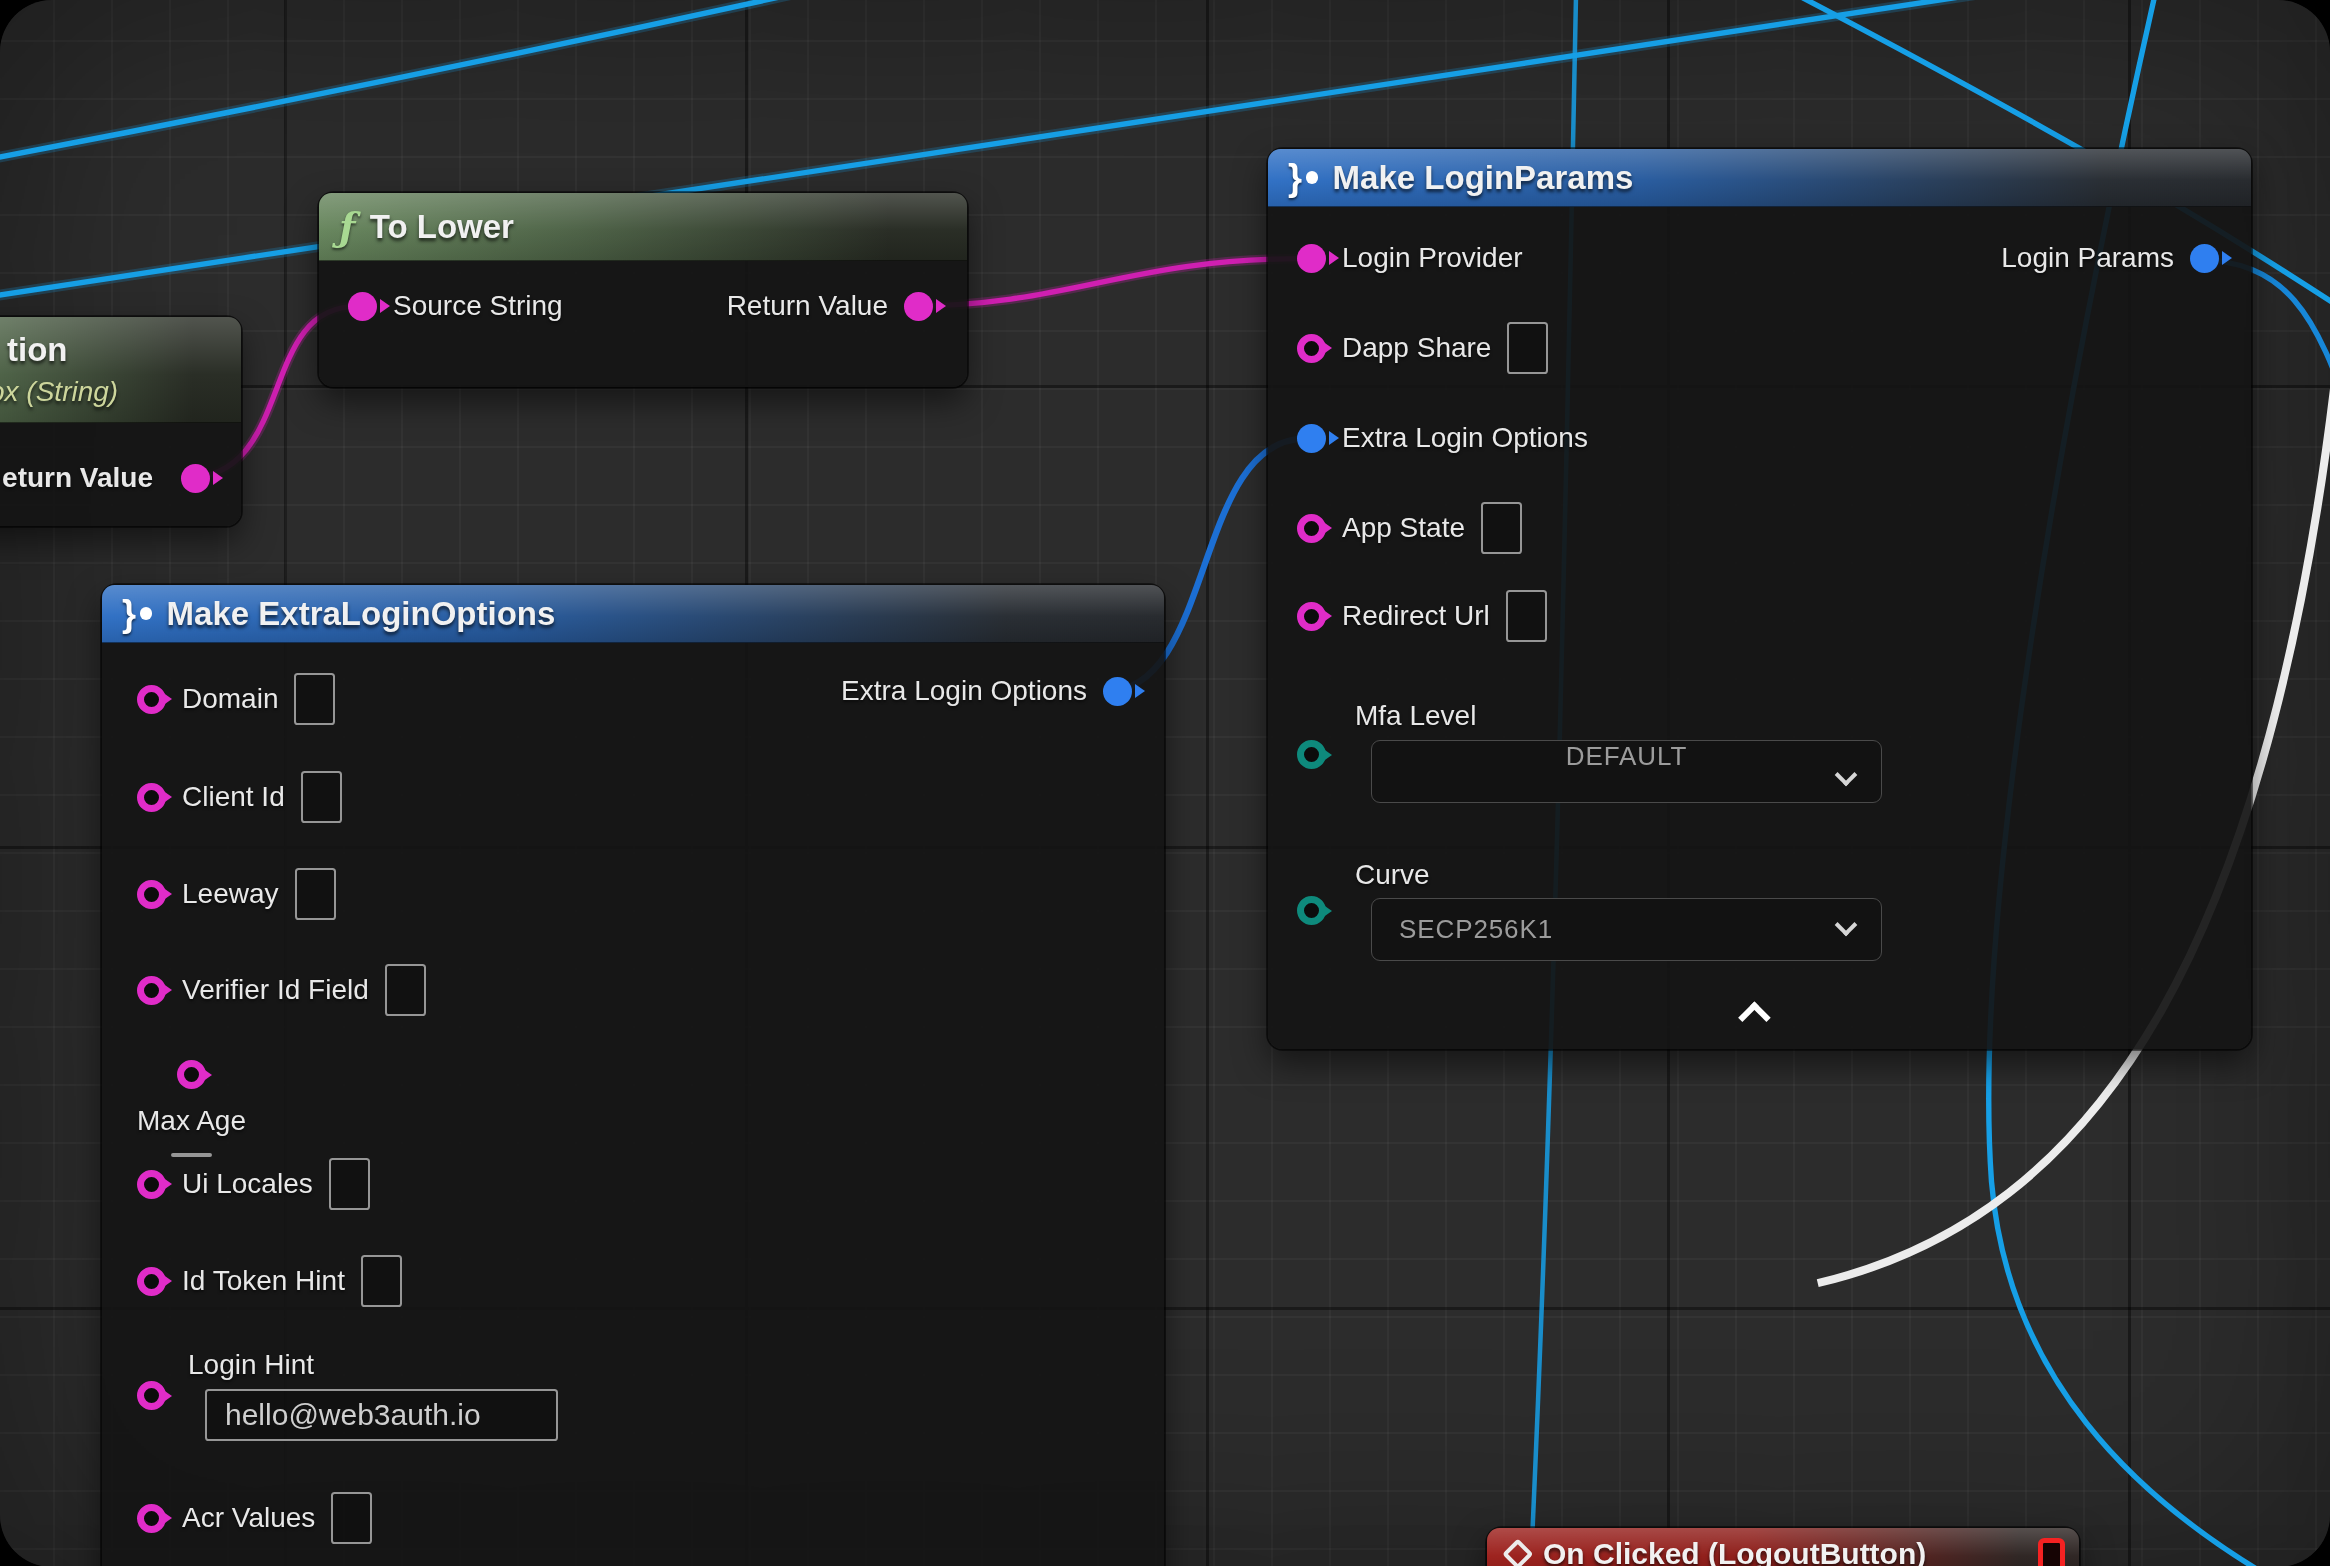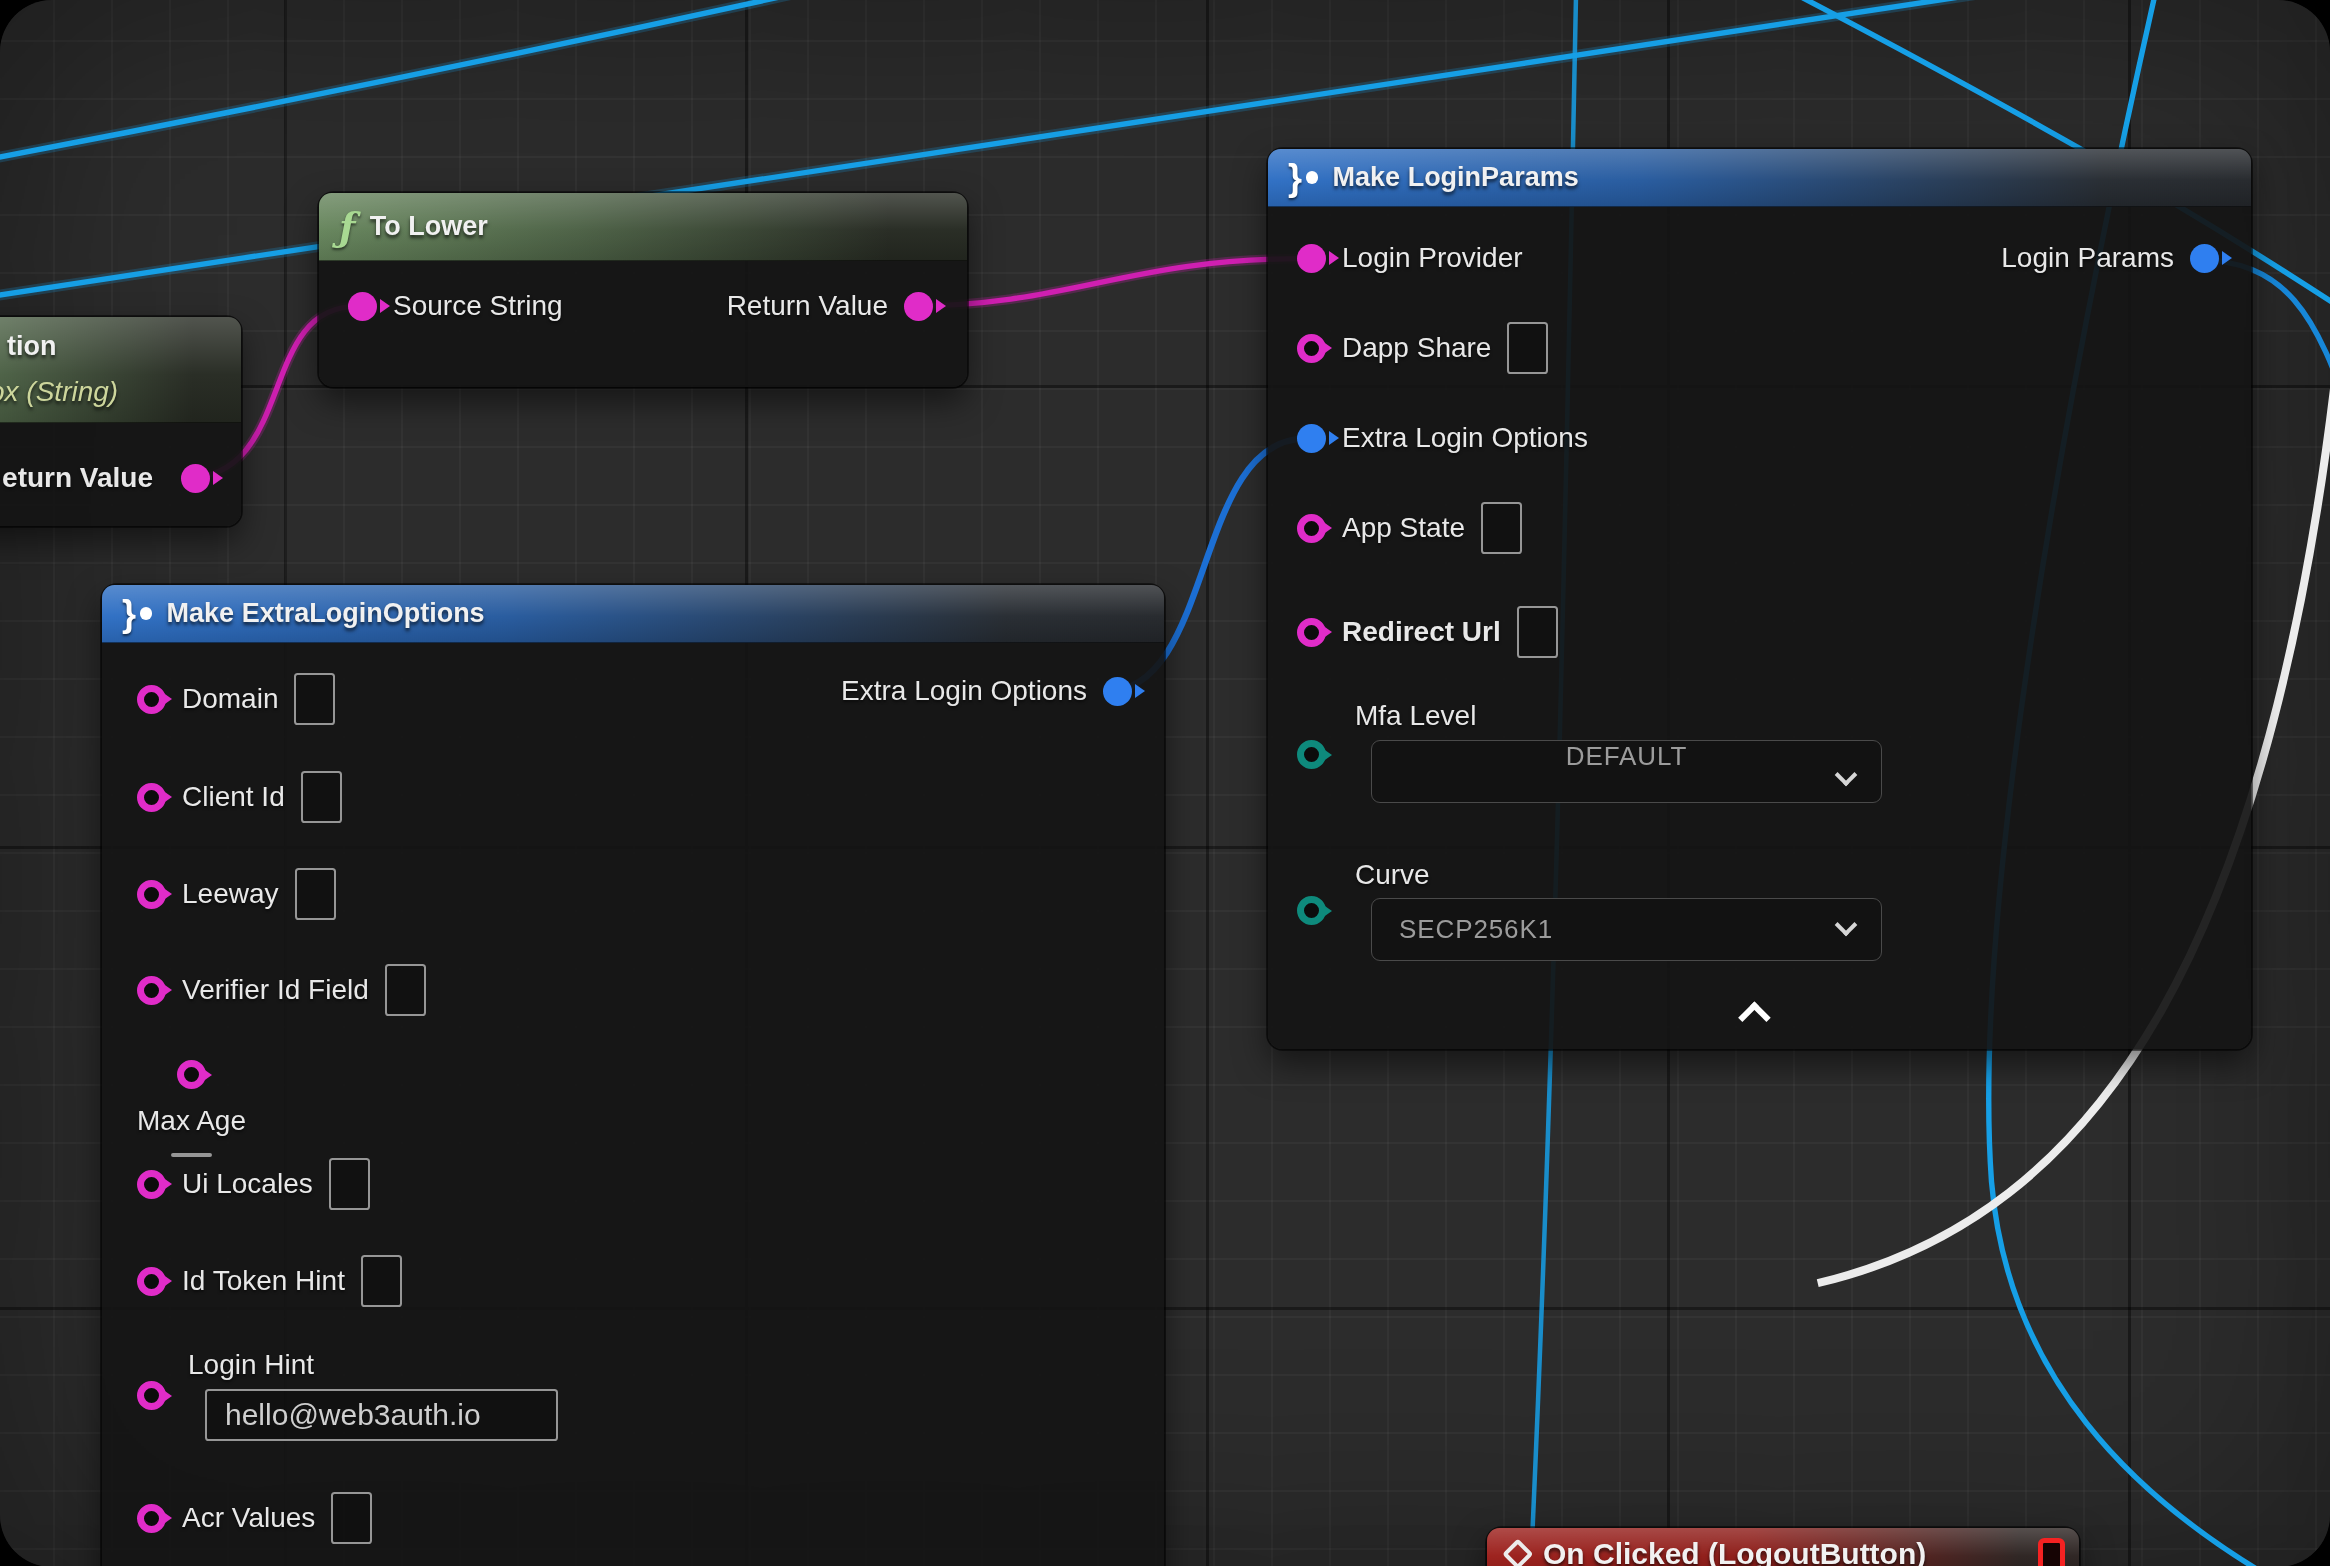--- a/index.html
+++ b/index.html
@@ -21,21 +21,21 @@
   .node{position:absolute;z-index:2;background:rgba(20,20,20,0.93);border-radius:14.4px;
     box-shadow:0 0 0 1.8px rgba(0,0,0,0.65), 0 14.4px 32px rgba(0,0,0,0.5);}
   .node-header{position:absolute;left:0;top:0;right:0;display:flex;align-items:center;
     padding:0 20px;gap:14.4px;border-radius:12.6px 12.6px 0 0;overflow:hidden;
     border-bottom:1.8px solid rgba(0,0,0,0.55);}
   .node-header::before{content:"";position:absolute;inset:0;
     background:linear-gradient(180deg, rgba(255,255,255,0.20), rgba(255,255,255,0.02) 55%, rgba(0,0,0,0.12));}
   .hdr-blue{background:linear-gradient(90deg,#2e6fc4 0%,#265a9e 38%,#262b31 85%,#24272b 100%);}
   .hdr-green{background:linear-gradient(90deg,#66855c 0%,#4c6145 40%,#262a22 88%);}
   .hdr-red{background:linear-gradient(90deg,#9c1f1b 0%,#8c1b17 45%,#2c2321 90%);}
-  .node-title{position:relative;color:#f1f1f1;font-size:27px;font-weight:bold;
+  .node-title{position:relative;color:#f1f1f1;font-size:33px;font-weight:bold;
     text-shadow:0 2.7px 3.6px rgba(0,0,0,0.65);white-space:nowrap;}
   .subtitle{color:#cdd69c;font-style:italic;font-weight:normal;font-size:28px;}
   
   .row{position:absolute;height:54px;display:flex;align-items:center;gap:16px;}
   .plabel{color:#e8e8e8;font-size:28px;white-space:nowrap;text-shadow:0 1.8px 2.7px rgba(0,0,0,0.55);}
   .pin{position:relative;flex:0 0 auto;border-radius:50%;}
   .pin::after{content:"";position:absolute;left:calc(100% + 2.7px);top:50%;transform:translateY(-50%);
     border-top:7.2px solid transparent;border-bottom:7.2px solid transparent;border-left:10px solid currentColor;}
   .pin.hollow{width:29px;height:29px;border:7.2px solid currentColor;background:rgba(5,5,5,0.55);}
   .pin.filled{width:29px;height:29px;background:currentColor;}
@@ -203,21 +203,21 @@
     </div>
     <div class="row" style="top:262px;left:29px;">
       <span class="pin filled c-blue"></span>
       <span class="plabel">Extra Login Options</span>
     </div>
     <div class="row" style="top:352px;left:29px;">
       <span class="pin hollow c-magenta"></span>
       <span class="plabel">App State</span>
       <span class="valbox"></span>
     </div>
-    <div class="row" style="top:456px;left:29px;font-weight:bold;">
+    <div class="row" style="top:440px;left:29px;">
       <span class="pin hollow c-magenta"></span>
       <span class="plabel">Redirect Url</span>
       <span class="valbox"></span>
     </div>
 
     <div class="field-label" style="left:87px;top:551px;">Mfa Level</div>
     <span class="pin hollow c-teal" style="position:absolute;left:29px;top:591px;"></span>
     <div class="dropdown" style="left:103px;top:591px;flex-direction:column;">
       <span class="dd-text">DEFAULT</span>
       <span class="chev-down"></span>

